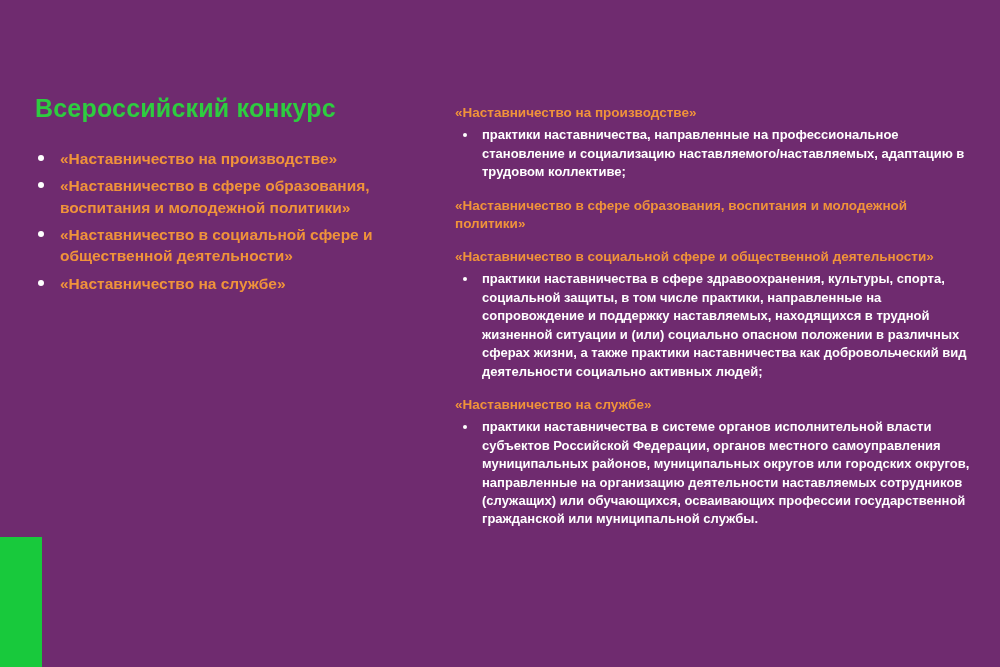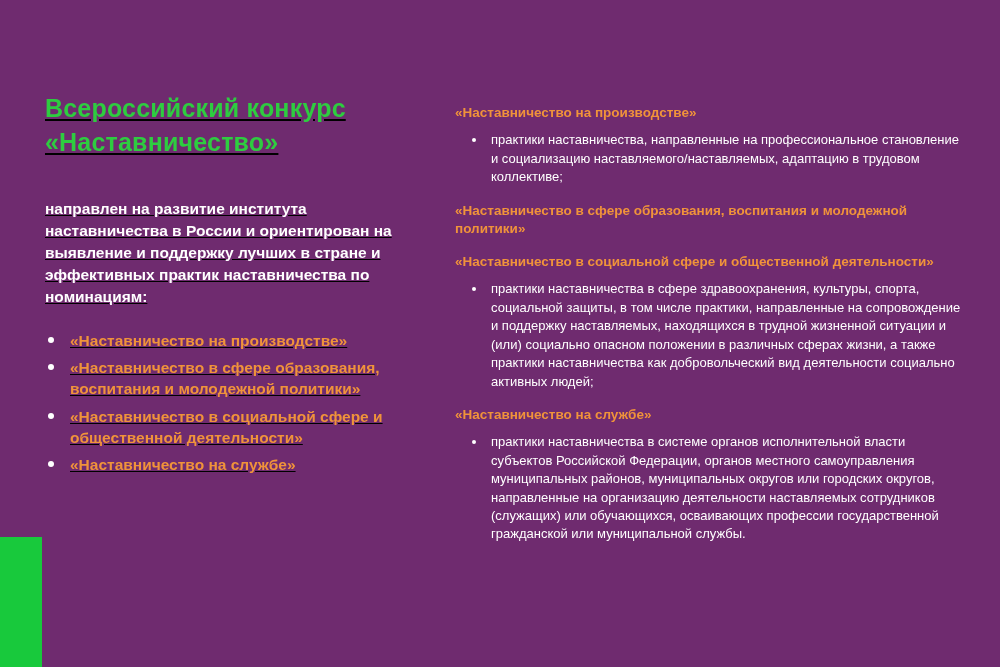--- a/index.html
+++ b/index.html
@@ -26,24 +26,23 @@
     position: absolute;
     left: 0;
     bottom: 0;
     width: 42px;
     height: 130px;
     background: #18c93c;
   }
   
   .left-col {
     position: absolute;
-    left: 40px;
+    left: 30px;
     top: 92px;
     width: 390px;
-    text-decoration: underline;
   }
   .title {
     color: #2ecc40;
     font-size: 25px;
     font-weight: bold;
     line-height: 1.35;
     margin: 0 0 0 5px;
     letter-spacing: 0.2px;
   }
   .title .line2 {
@@ -94,22 +93,23 @@
   }
   .section-head {
     color: #f0933a;
     font-size: 13.5px;
     font-weight: bold;
     line-height: 1.35;
     margin-bottom: 4px;
   }
   .section-body {
     list-style: none;
-    margin: 9px;
+    margin: 0;
     padding: 0;
+    font-weight: bold;
   }
   .section-body li {
     position: relative;
     padding-left: 27px;
     color: #ffffff;
     font-size: 13px;
     line-height: 1.42;
   }
   .section-body li .bullet {
     position: absolute;
@@ -125,24 +125,22 @@
 </head>
 <body>
 
 <div class="slide">
 
   <div class="accent-block"></div>
 
   <div class="left-col">
     <h1 class="title">
       <span>Всероссийский конкурс</span>
-      <span class="line2">«Наставничество»</span>
     </h1>
 
-    <div class="intro">направлен на развитие института наставничества в России и ориентирован на выявление и поддержку лучших в стране и эффективных практик наставничества по номинациям:</div>
 
     <ul class="left-list">
       <li>
         <span class="bullet"></span>
         <span>«Наставничество на производстве»</span>
       </li>
       <li>
         <span class="bullet"></span>
         <span>«Наставничество в сфере образования, воспитания и молодежной политики»</span>
       </li>

